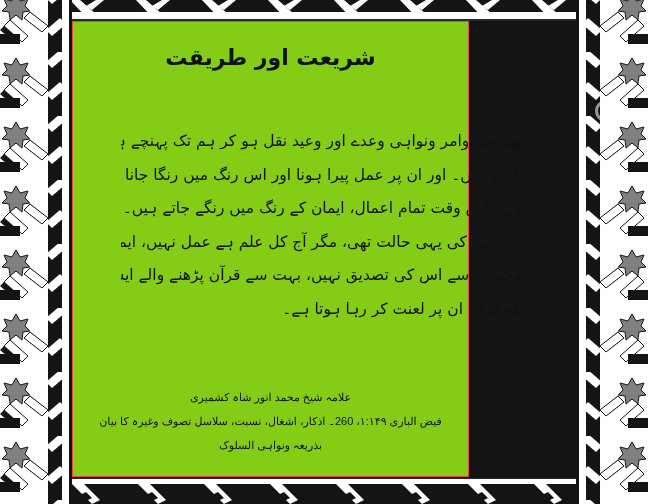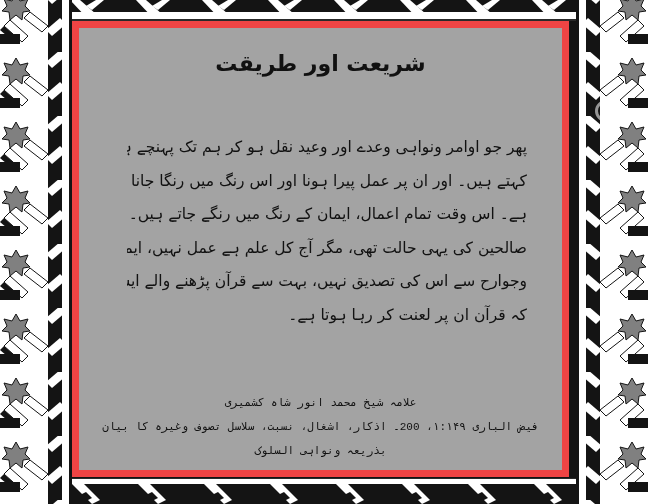--- a/index.html
+++ b/index.html
@@ -36,24 +36,24 @@
       position: absolute;
       overflow: hidden;
     }
     .band.top { left: 72px; top: 0; width: 504px; height: 21px; }
     .band.bottom { left: 72px; top: 478px; width: 504px; height: 26px; }
 
     .panel {
       position: absolute;
       left: 72px;
       top: 21px;
-      width: 497px;
+      width: 397px;
       height: 456px;
-      background: #a3a3a3;
-      border: 7px solid #ef4444;
+      background: #84cc16;
+      border: 1px solid #ef4444;
       box-sizing: border-box;
     }
     .title {
       position: absolute;
       left: 0; right: 0;
       top: 18px;
       text-align: center;
       direction: rtl;
       font-family: "DejaVu Sans", sans-serif;
       font-weight: bold;
@@ -79,21 +79,21 @@
       height: 33.5px;
       white-space: nowrap;
       overflow: hidden;
     }
     .source {
       position: absolute;
       left: 0; right: 0;
       top: 363px;
       direction: rtl;
       text-align: center;
-      font-family: Liberation Mono, monospace;
+      font-family: Liberation Sans, sans-serif;
       color: #111;
     }
     .source .line {
       display: block;
       font-size: 11px;
       line-height: 24px;
       white-space: nowrap;
     }
     .watermark {
       position: absolute;
@@ -197,16 +197,16 @@
     <span class="body-line">پھر جو اوامر ونواہی وعدے اور وعید نقل ہو کر ہم تک پہنچے ہیں اسے شریعت</span>
     <span class="body-line">کہتے ہیں۔ اور ان پر عمل پیرا ہونا اور اس رنگ میں رنگا جانا طریقت کہلاتا</span>
     <span class="body-line">ہے۔ اس وقت تمام اعمال، ایمان کے رنگ میں رنگے جاتے ہیں۔ سلف</span>
     <span class="body-line">صالحین کی یہی حالت تھی، مگر آج کل علم ہے عمل نہیں، ایمان ہے مگر اعضاء</span>
     <span class="body-line">وجوارح سے اس کی تصدیق نہیں، بہت سے قرآن پڑھنے والے ایسے ہیں</span>
     <span class="body-line">کہ قرآن ان پر لعنت کر رہا ہوتا ہے۔</span>
   </div>
 
   <div class="source">
     <span class="line">علامہ شیخ محمد انور شاہ کشمیری</span>
-    <span class="line">فیض الباری ۱:۱۴۹، 200۔ اذکار، اشغال، نسبت، سلاسل تصوف وغیرہ کا بیان</span>
+    <span class="line">فیض الباری ۱:۱۴۹، 260۔ اذکار، اشغال، نسبت، سلاسل تصوف وغیرہ کا بیان</span>
     <span class="line">بذریعہ ونواہی السلوک</span>
   </div>
 </div>
 
 </body></html>

